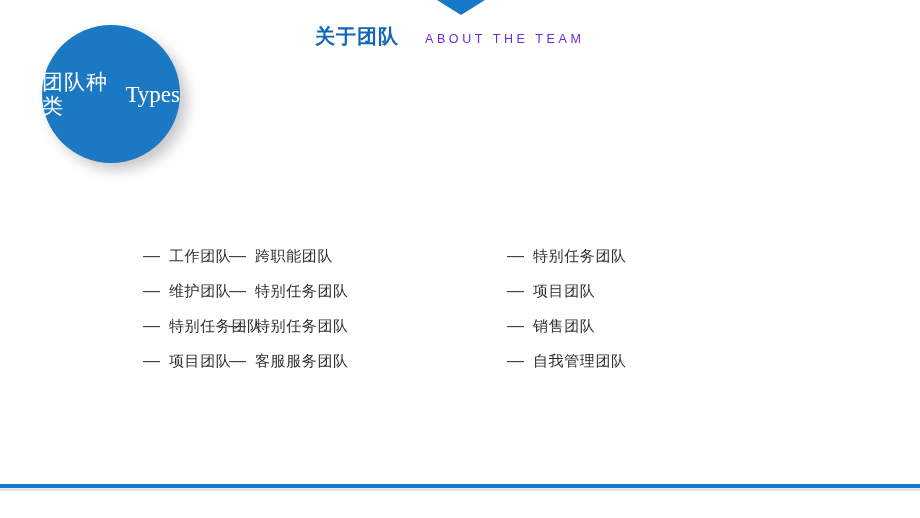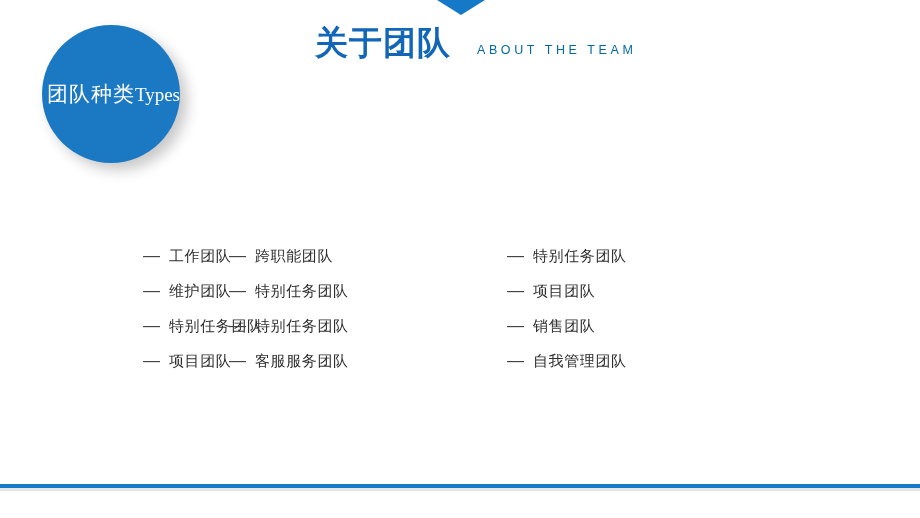--- a/index.html
+++ b/index.html
@@ -34,30 +34,30 @@
   
   .title-block {
     position: absolute;
     left: 315px;
     top: 26px;
     display: flex;
     align-items: baseline;
     white-space: nowrap;
   }
   .title-cn {
-    font-size: 33px;
+    font-size: 20px;
     font-weight: bold;
     color: #1266b8;
     letter-spacing: 1px;
     line-height: 1;
   }
   .title-en {
     margin-left: 26px;
     font-size: 12.5px;
-    color: #0369a1;
+    color: #6d28d9;
     letter-spacing: 3.6px;
     line-height: 1;
     font-weight: normal;
   }
 
   
   .circle-badge {
     position: absolute;
     left: 42px;
     top: 25px;
@@ -73,21 +73,21 @@
     color: #ffffff;
   }
   .circle-cn {
     font-size: 21px;
     line-height: 1.15;
     letter-spacing: 1px;
     font-family: "Liberation Serif", "DejaVu Serif", serif;
     font-weight: normal;
   }
   .circle-en {
-    font-size: 19px;
+    font-size: 23px;
     line-height: 1.2;
     margin-top: 2px;
     font-family: "Liberation Serif", "DejaVu Serif", serif;
     font-weight: normal;
   }
 
   
   .columns {
     position: absolute;
     left: 0;

